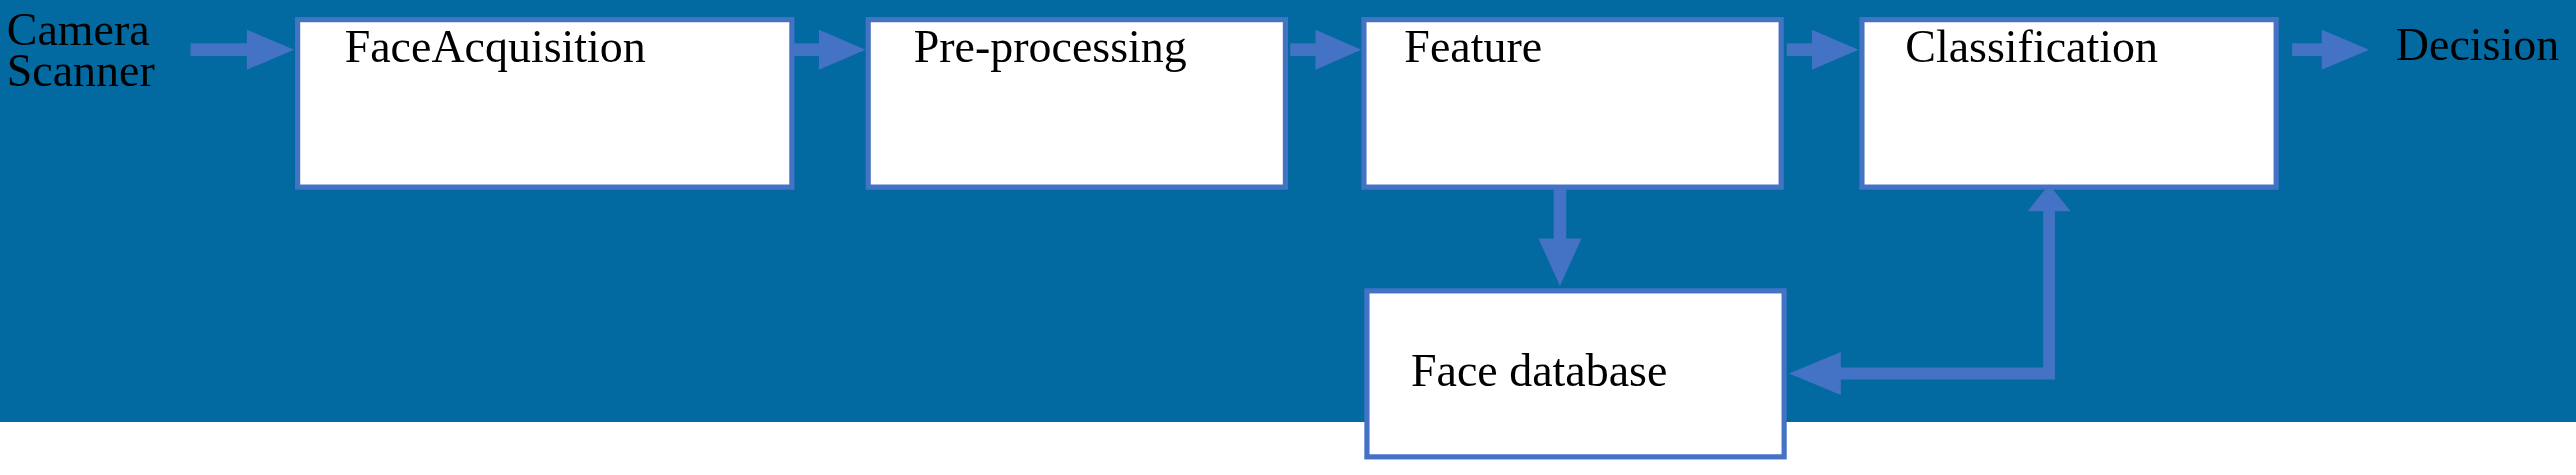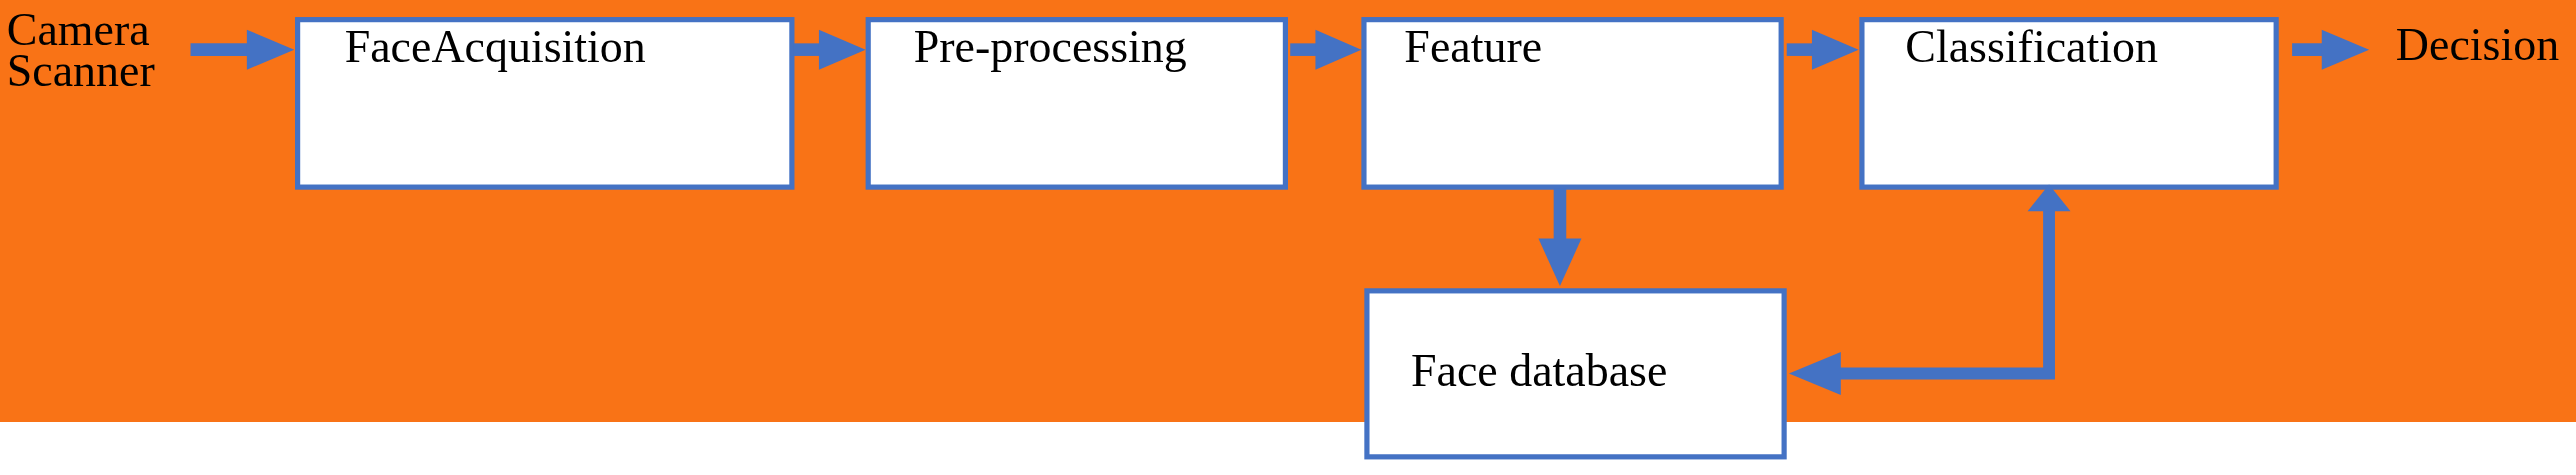--- a/index.html
+++ b/index.html
@@ -10,21 +10,21 @@
   body {
     width: 2576px;
     height: 475px;
     font-family: "Liberation Serif", "DejaVu Serif", serif;
     overflow: hidden;
   }
   #diagram-root {
     position: relative;
     width: 2576px;
     height: 422px;
-    background: #f97316;
+    background: #0369a1;
   }
   svg#flow-svg {
     position: absolute;
     top: 0;
     left: 0;
     width: 2576px;
     height: 475px;
     display: block;
   }
   .box-label {

